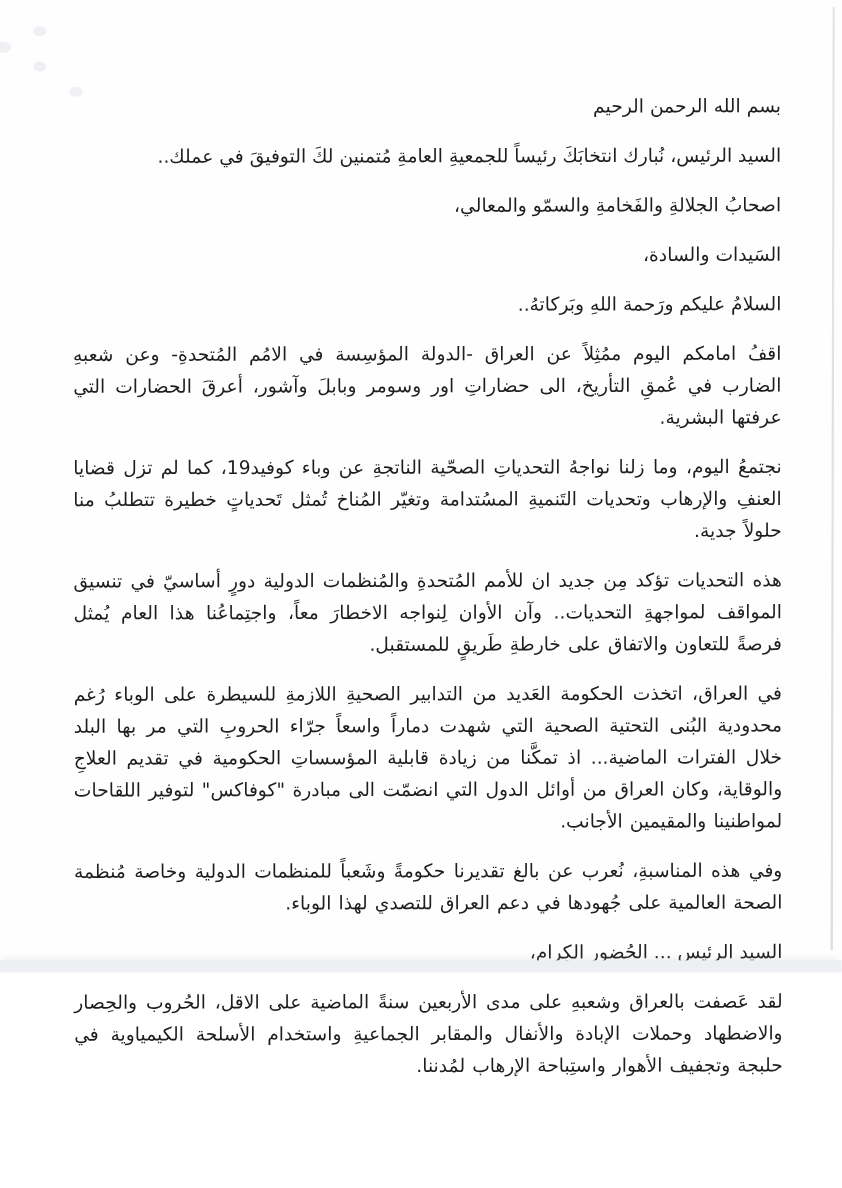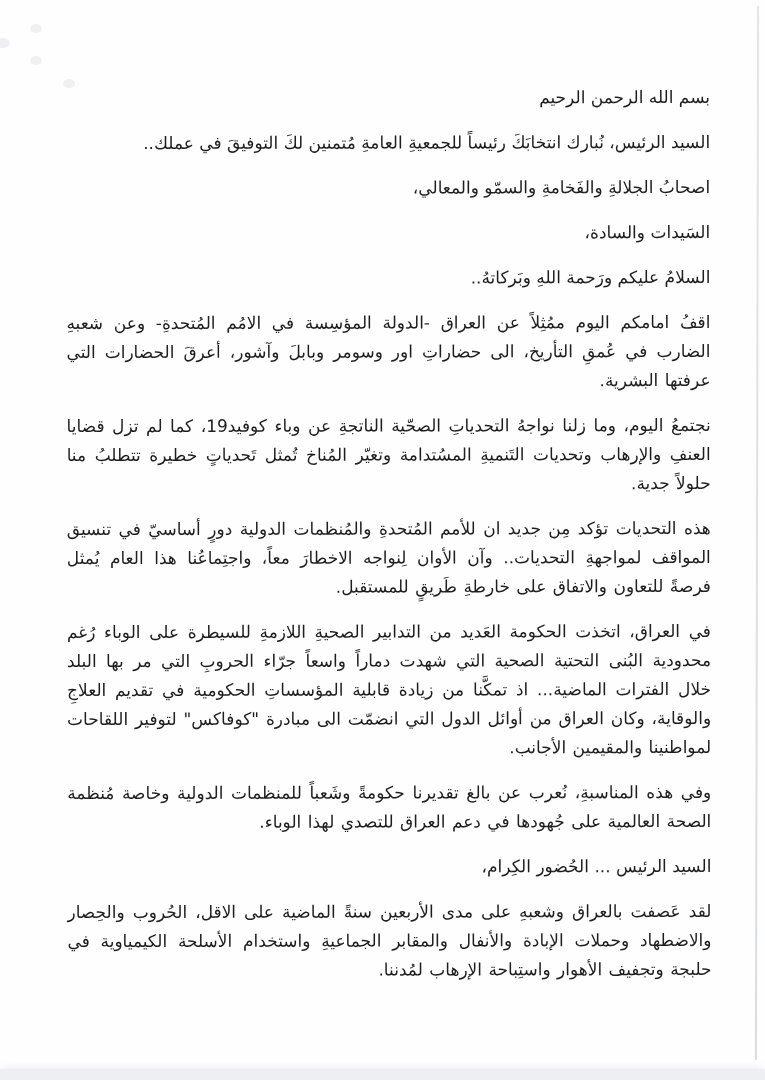--- a/index.html
+++ b/index.html
@@ -10,21 +10,21 @@
   }
   body {
     width: 765px;
     height: 1080px;
     overflow: hidden;
     font-family: "DejaVu Sans", sans-serif;
   }
   .scan-surface {
     position: relative;
     width: 765px;
-    height: 1080px;
+    height: 884px;
     background: #ffffff;
   }
   .document-page {
     position: absolute;
     inset: 0;
     background: #fefefe;
   }
   
   .edge-right {
     position: absolute;

